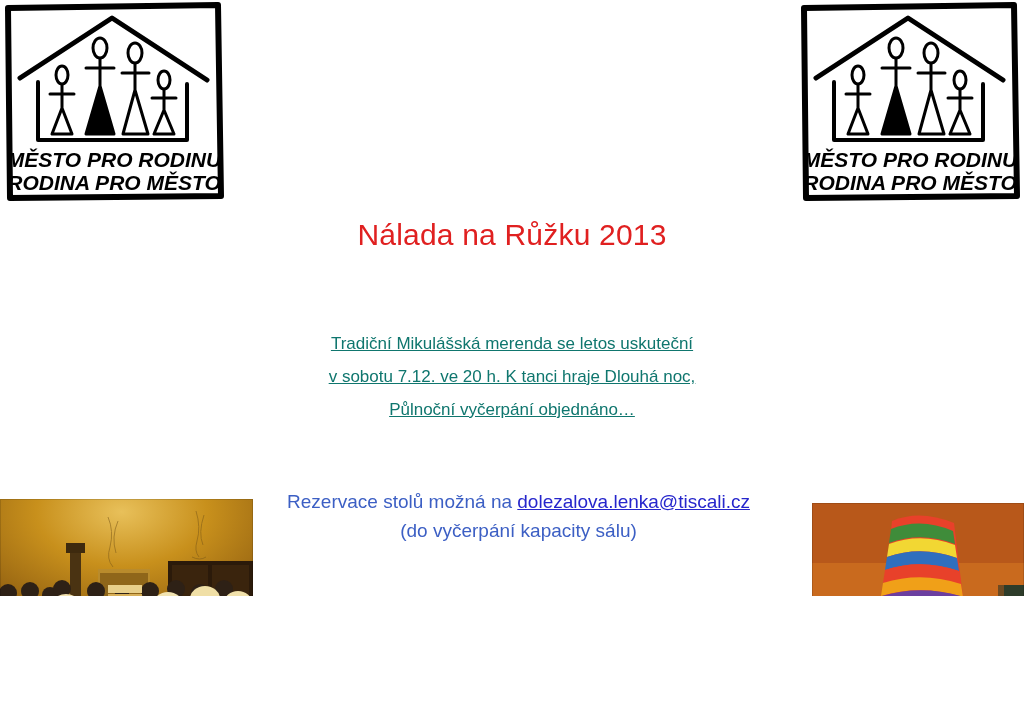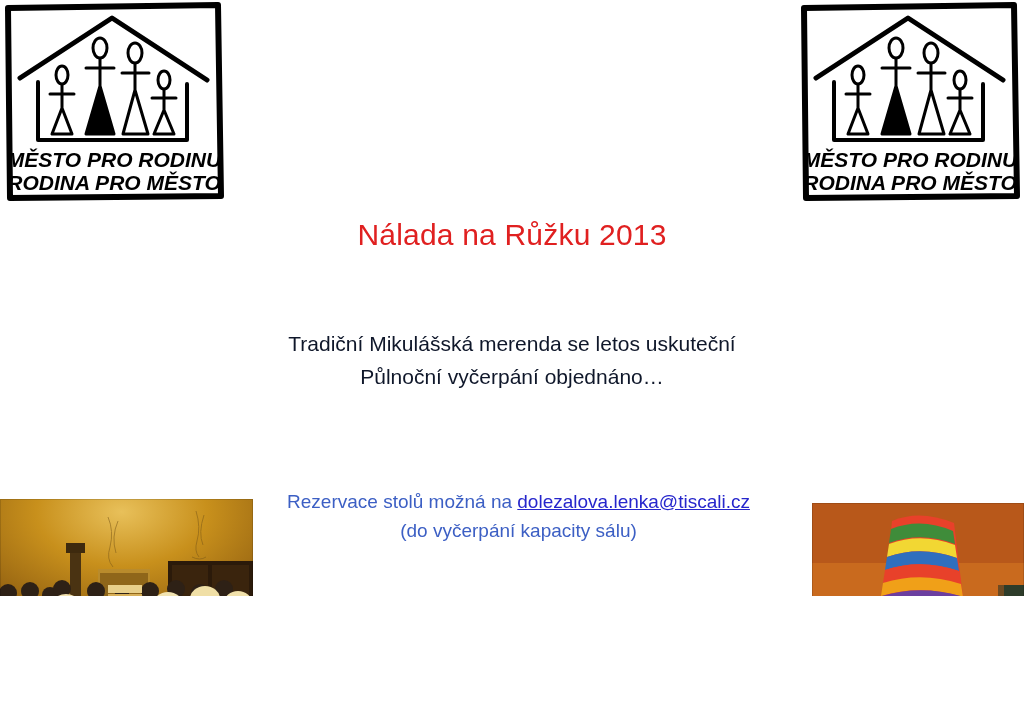--- a/index.html
+++ b/index.html
@@ -47,24 +47,25 @@
 
   
   .body-block {
     position: absolute;
     left: 0;
     top: 327px;
     width: 1024px;
     text-align: center;
   }
   .body-line {
-    font-size: 21px;
+    font-size: 17px;
     line-height: 33px;
-    color: #0f172a;
+    color: #0f766e;
     white-space: nowrap;
+    text-decoration: underline;
   }
 
   
   .reserve-block {
     position: absolute;
     left: 0;
     top: 487px;
     width: 1024px;
     text-align: center;
   }
@@ -149,20 +150,21 @@
       </g>
       <text x="112" y="167" text-anchor="middle" font-family="Liberation Sans, sans-serif" font-size="21" font-weight="bold" font-style="italic" fill="#000000">MĚSTO PRO RODINU</text>
       <text x="112" y="190" text-anchor="middle" font-family="Liberation Sans, sans-serif" font-size="21" font-weight="bold" font-style="italic" fill="#000000">RODINA PRO MĚSTO</text>
     </svg>
   </div>
 
   <div class="title">Nálada na Růžku 2013</div>
 
   <div class="body-block">
     <div class="body-line">Tradiční Mikulášská merenda se letos uskuteční</div>
+    <div class="body-line">v sobotu 7.12. ve 20 h. K tanci hraje Dlouhá noc,</div>
     <div class="body-line">Půlnoční vyčerpání objednáno…</div>
   </div>
 
   <div class="reserve-block">
     <div class="reserve-line"><span>Rezervace stolů možná na </span><span class="email-link">dolezalova.lenka@tiscali.cz</span></div>
     <div class="reserve-line">(do vyčerpání kapacity sálu)</div>
   </div>
 
   <div class="photo left-photo">
     <svg viewBox="0 0 253 213" preserveAspectRatio="none" xmlns="http://www.w3.org/2000/svg">

